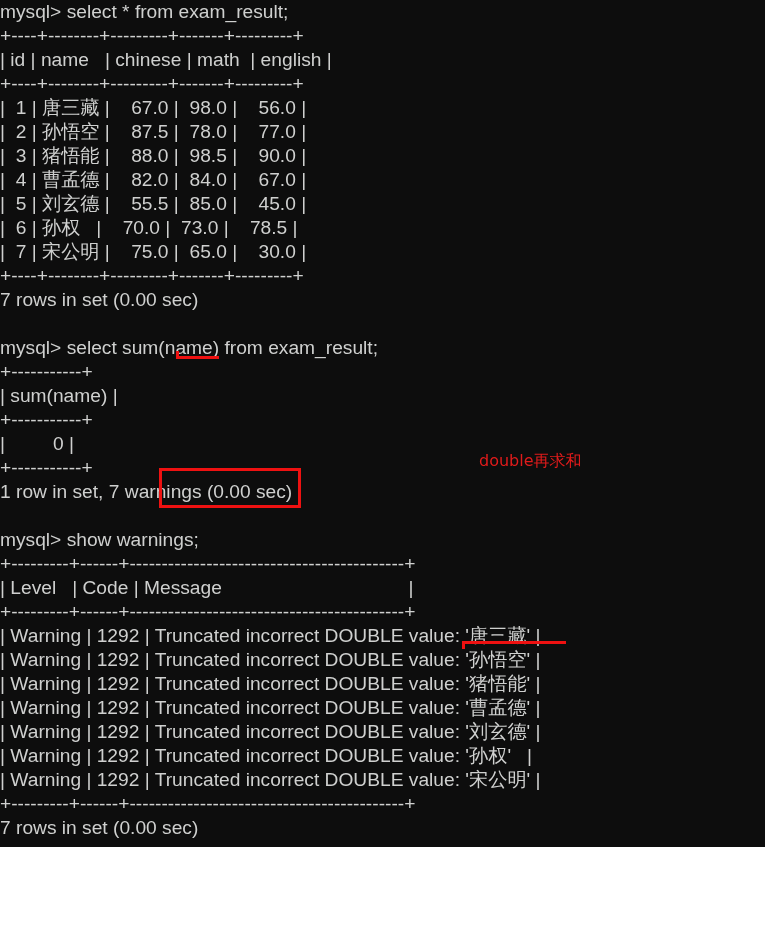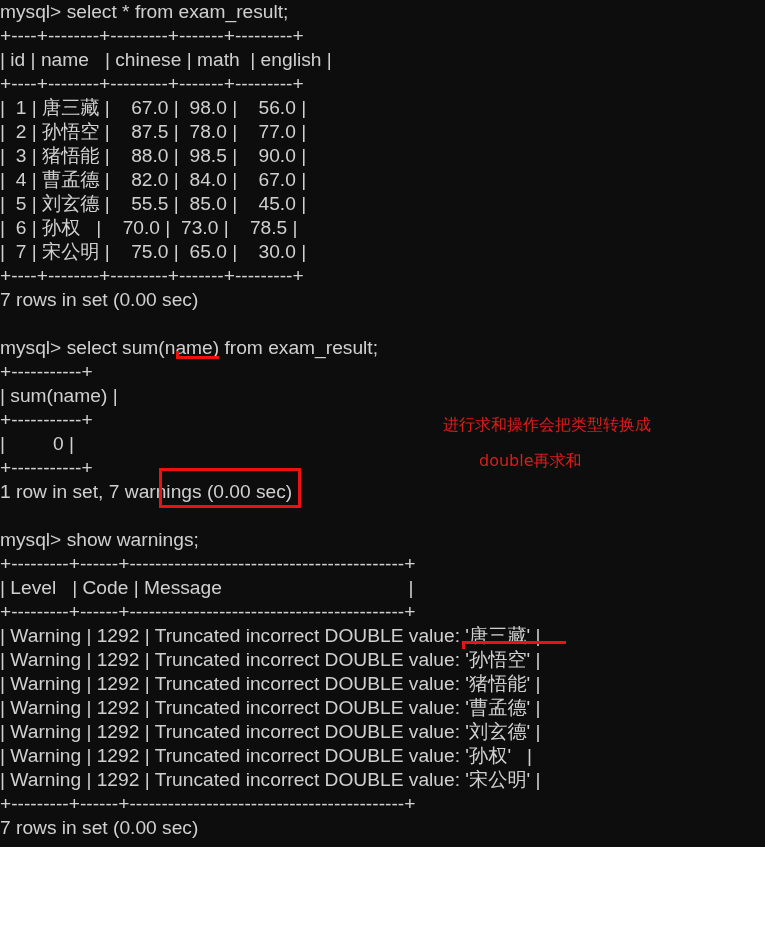--- a/index.html
+++ b/index.html
@@ -107,21 +107,20 @@
 | Warning | 1292 | Truncated incorrect DOUBLE value: '曹孟德' |
 | Warning | 1292 | Truncated incorrect DOUBLE value: '刘玄德' |
 | Warning | 1292 | Truncated incorrect DOUBLE value: '孙权'   |
 | Warning | 1292 | Truncated incorrect DOUBLE value: '宋公明' |
 +---------+------+-------------------------------------------+
 7 rows in set (0.00 sec)</pre>
 
   <div class="red-line" style="left:176px; top:356px; width:43px;"></div>
   <div class="red-hook" style="left:176px; top:351px; height:5px;"></div>
 
-  <div class="annot-zh" style="left:443px; top:411px;">进行求和操作会把类型转换成</div>
   <div class="annot-zh" style="left:443px; top:447px;margin-left:36px;">double再求和</div>
 
   <div class="red-box" style="left:159px; top:468px; width:142px; height:40px;"></div>
 
   <div class="red-line" style="left:462px; top:641px; width:104px;"></div>
   <div class="red-hook" style="left:462px; top:641px; height:8px;"></div>
 
 </div>
 
 <div class="below-blank"></div>

